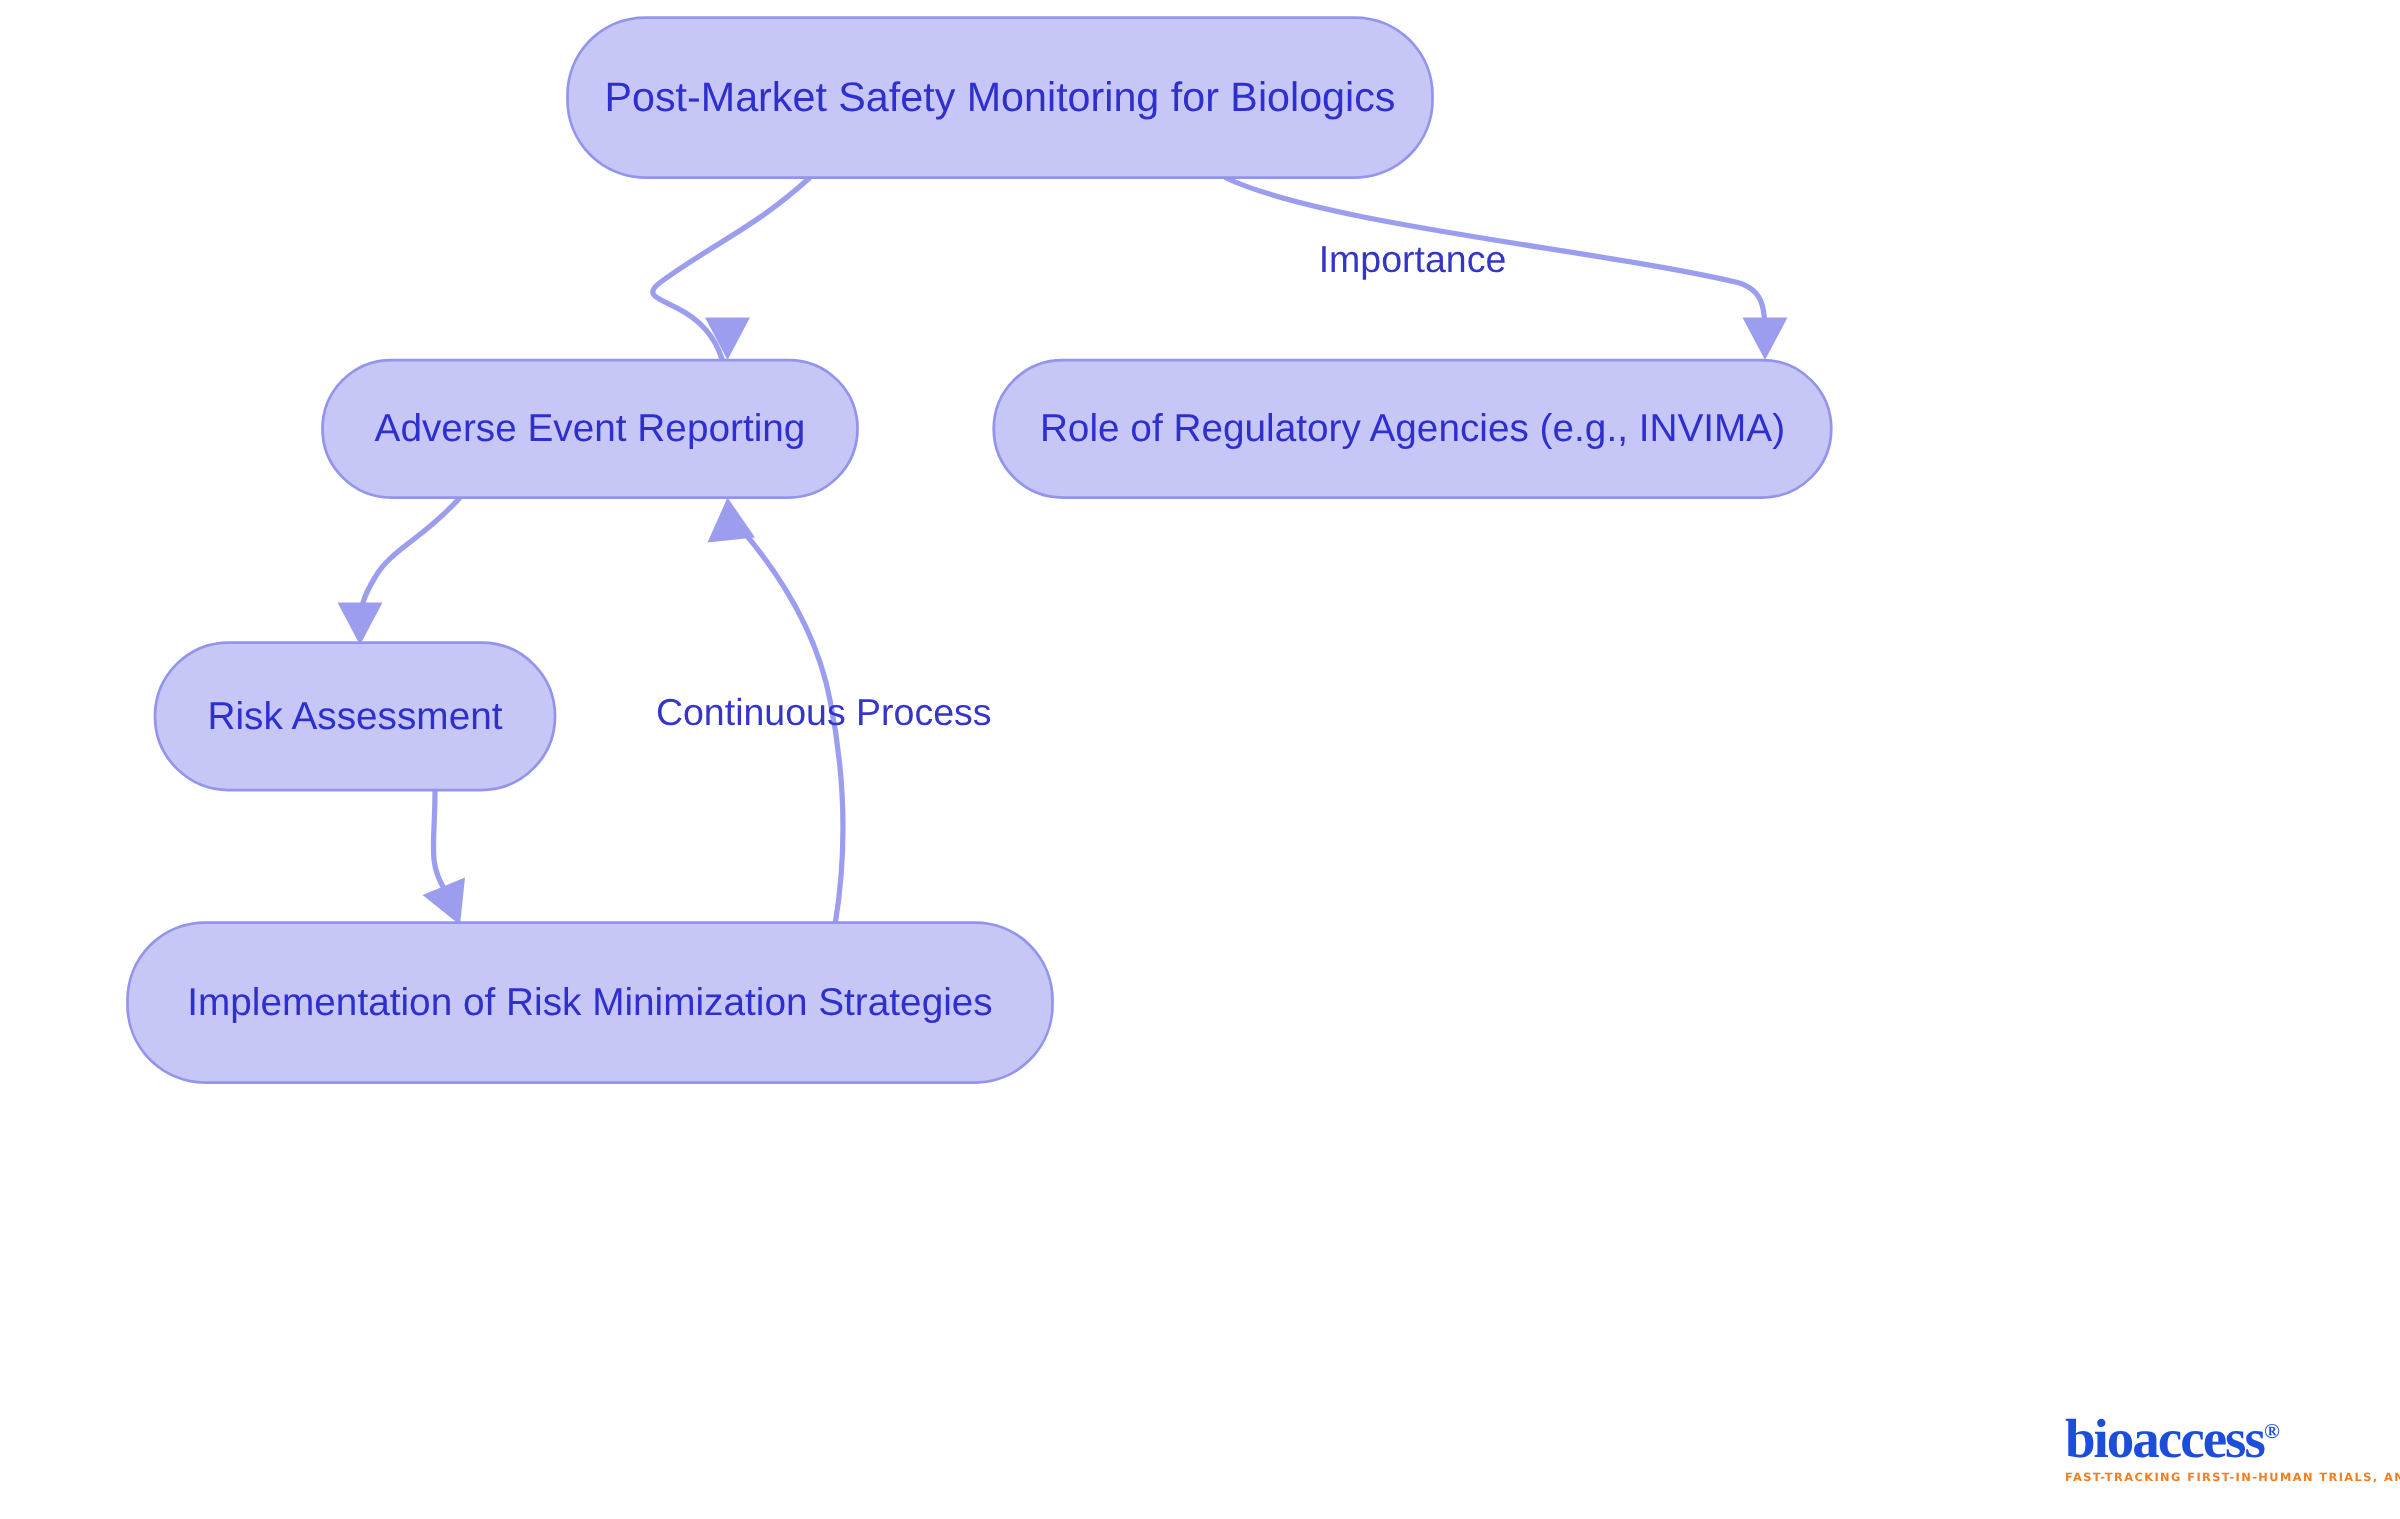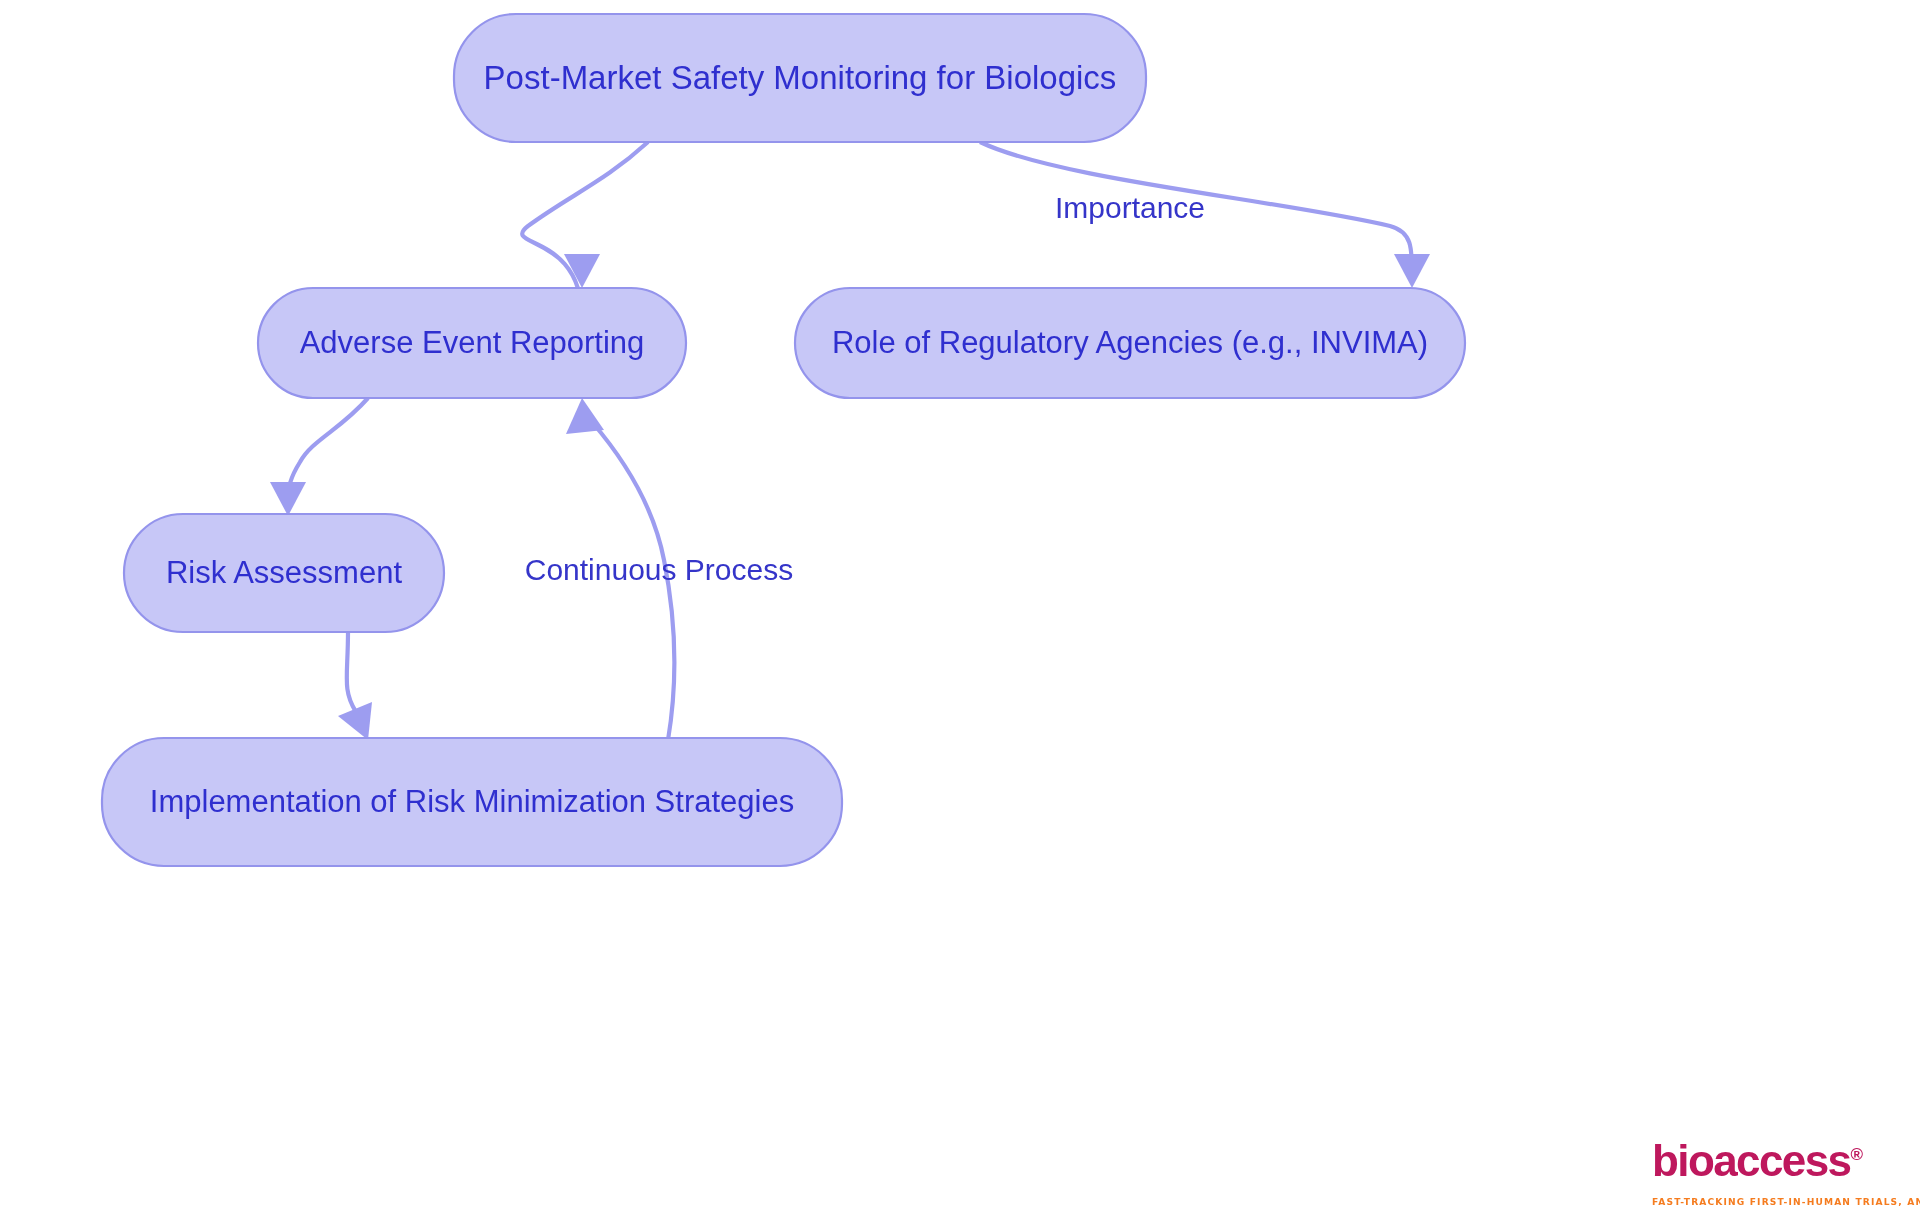--- a/index.html
+++ b/index.html
@@ -51,26 +51,26 @@
   }
   .brand-wrap {
     position: absolute;
     left: 1652px;
     top: 1122px;
     width: 240px;
     height: 72px;
     text-align: left;
   }
   .brand-word {
-    font-family: Liberation Sans, sans-serif;
+    font-family: Liberation Serif, serif;
     font-weight: 700;
     font-size: 44px;
     letter-spacing: -1.6px;
-    color: #be185d;
-    line-height: 66px;
+    color: #1d4ed8;
+    line-height: 46px;
     white-space: nowrap;
   }
   .brand-reg {
     font-size: 17px;
     vertical-align: super;
     font-weight: 700;
     letter-spacing: 0;
   }
   .brand-tag {
     font-family: "DejaVu Sans", sans-serif;

